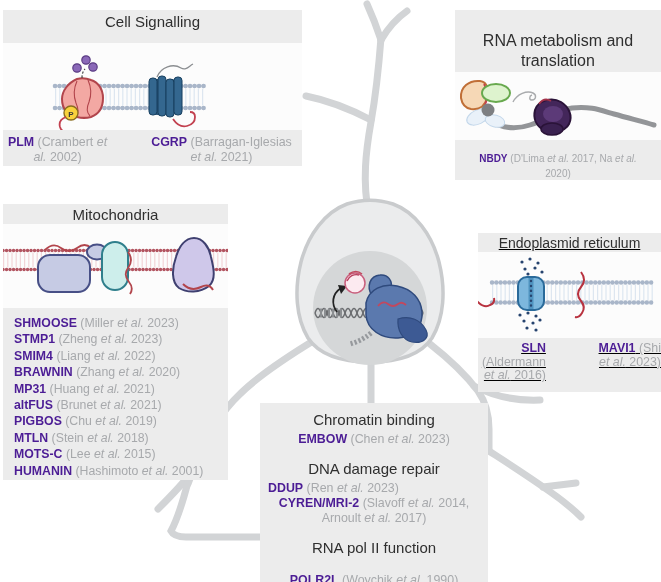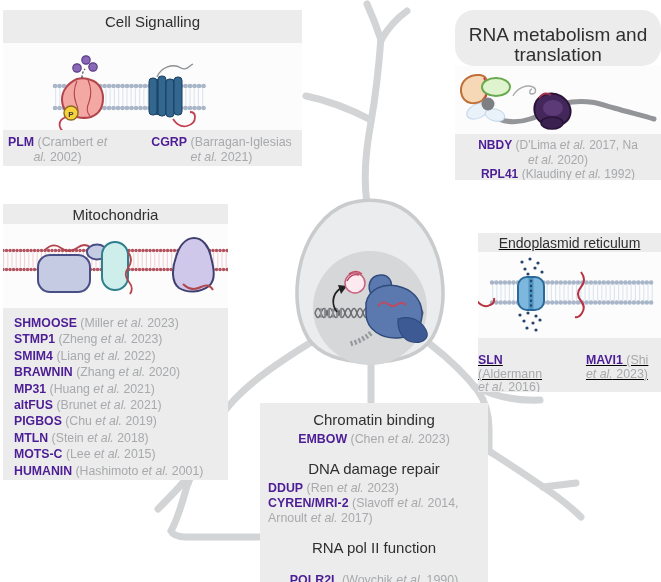--- a/index.html
+++ b/index.html
@@ -17,50 +17,50 @@
   
   #p-cs{left:3px;top:10px;width:299px;height:156px;}
   #p-cs .title{height:33px;font-size:15px;line-height:23px;}
   #p-cs .illus{height:87px;}
   #p-cs .labels{height:46px;gap:26px;padding-top:5px;font-size:12.4px;line-height:15px;text-align:center;}
   #p-cs .entry:nth-child(1){width:100px;}
   #p-cs .entry:nth-child(2){width:152px;margin-left:12px;}
 
   
   #p-rna{left:455px;top:10px;width:206px;height:170px;}
-  #p-rna .title{height:41px;font-size:19px;line-height:20px;padding-top:15px;border-radius:19px;}
+  #p-rna .title{height:41px;font-size:16px;line-height:20px;padding-top:21px;}
   #p-rna .illus{height:68px;}
-  #p-rna .labels{height:58px;display:block;text-align:center;padding-top:4px;font-size:12px;line-height:14.5px;}
+  #p-rna .labels{height:58px;display:block;text-align:center;padding-top:12px;font-size:10px;line-height:14.5px;}
   #p-rna .entry:nth-child(1){width:168px;margin:0 auto;}
   #p-rna .entry:nth-child(2){white-space:nowrap;}
 
   
   #p-mito{left:3px;top:204px;width:225px;height:276px;}
   #p-mito .title{height:20px;font-size:15px;line-height:21px;}
   #p-mito .illus{height:84px;}
   #p-mito .labels{height:172px;padding:7px 0 0 11px;font-size:12.3px;line-height:16.4px;text-align:left;}
   #p-mito .entry{white-space:nowrap;}
 
   
   #p-er{left:478px;top:233px;width:183px;height:159px;text-decoration:underline;}
   #p-er .title{height:19px;font-size:14px;line-height:20px;}
   #p-er .illus{height:86px;}
-  #p-er .labels{height:54px;gap:40px;padding-top:16px;font-size:12.4px;line-height:13.5px;text-align:left;}
+  #p-er .labels{height:54px;gap:40px;padding-top:4px;font-size:12.4px;line-height:13.5px;text-align:right;}
   #p-er .entry:nth-child(1){width:76px;}
   #p-er .entry:nth-child(2){width:84px;}
 
   
   #p-nuc{left:260px;top:403px;width:228px;height:179px;background:#ececec;text-align:center;}
   #p-nuc .nuc-h{font-size:15px;color:#2f2f2f;line-height:18px;}
   #p-nuc .nuc-entries{font-size:12.4px;line-height:15px;}
   #nuc-h1{margin-top:8px;}
   #nuc-e1{margin-top:3px;}
   #nuc-h2{margin-top:13px;}
   #nuc-e2{margin-top:3px;text-align:left;padding:0 8px;}
-  #nuc-e2 .entry:nth-child(2){text-align:left;}
+  #nuc-e2 .entry:nth-child(2){text-align:center;}
   #nuc-h3{margin-top:13px;}
   #nuc-e3{margin-top:16px;}
 </style>
 </head>
 <body>
 
 <div class="stage">
 
   <svg id="neuron" width="661" height="582" viewBox="0 0 661 582">
     <g stroke="#d2d4d6" stroke-width="7" fill="none" stroke-linecap="round">

